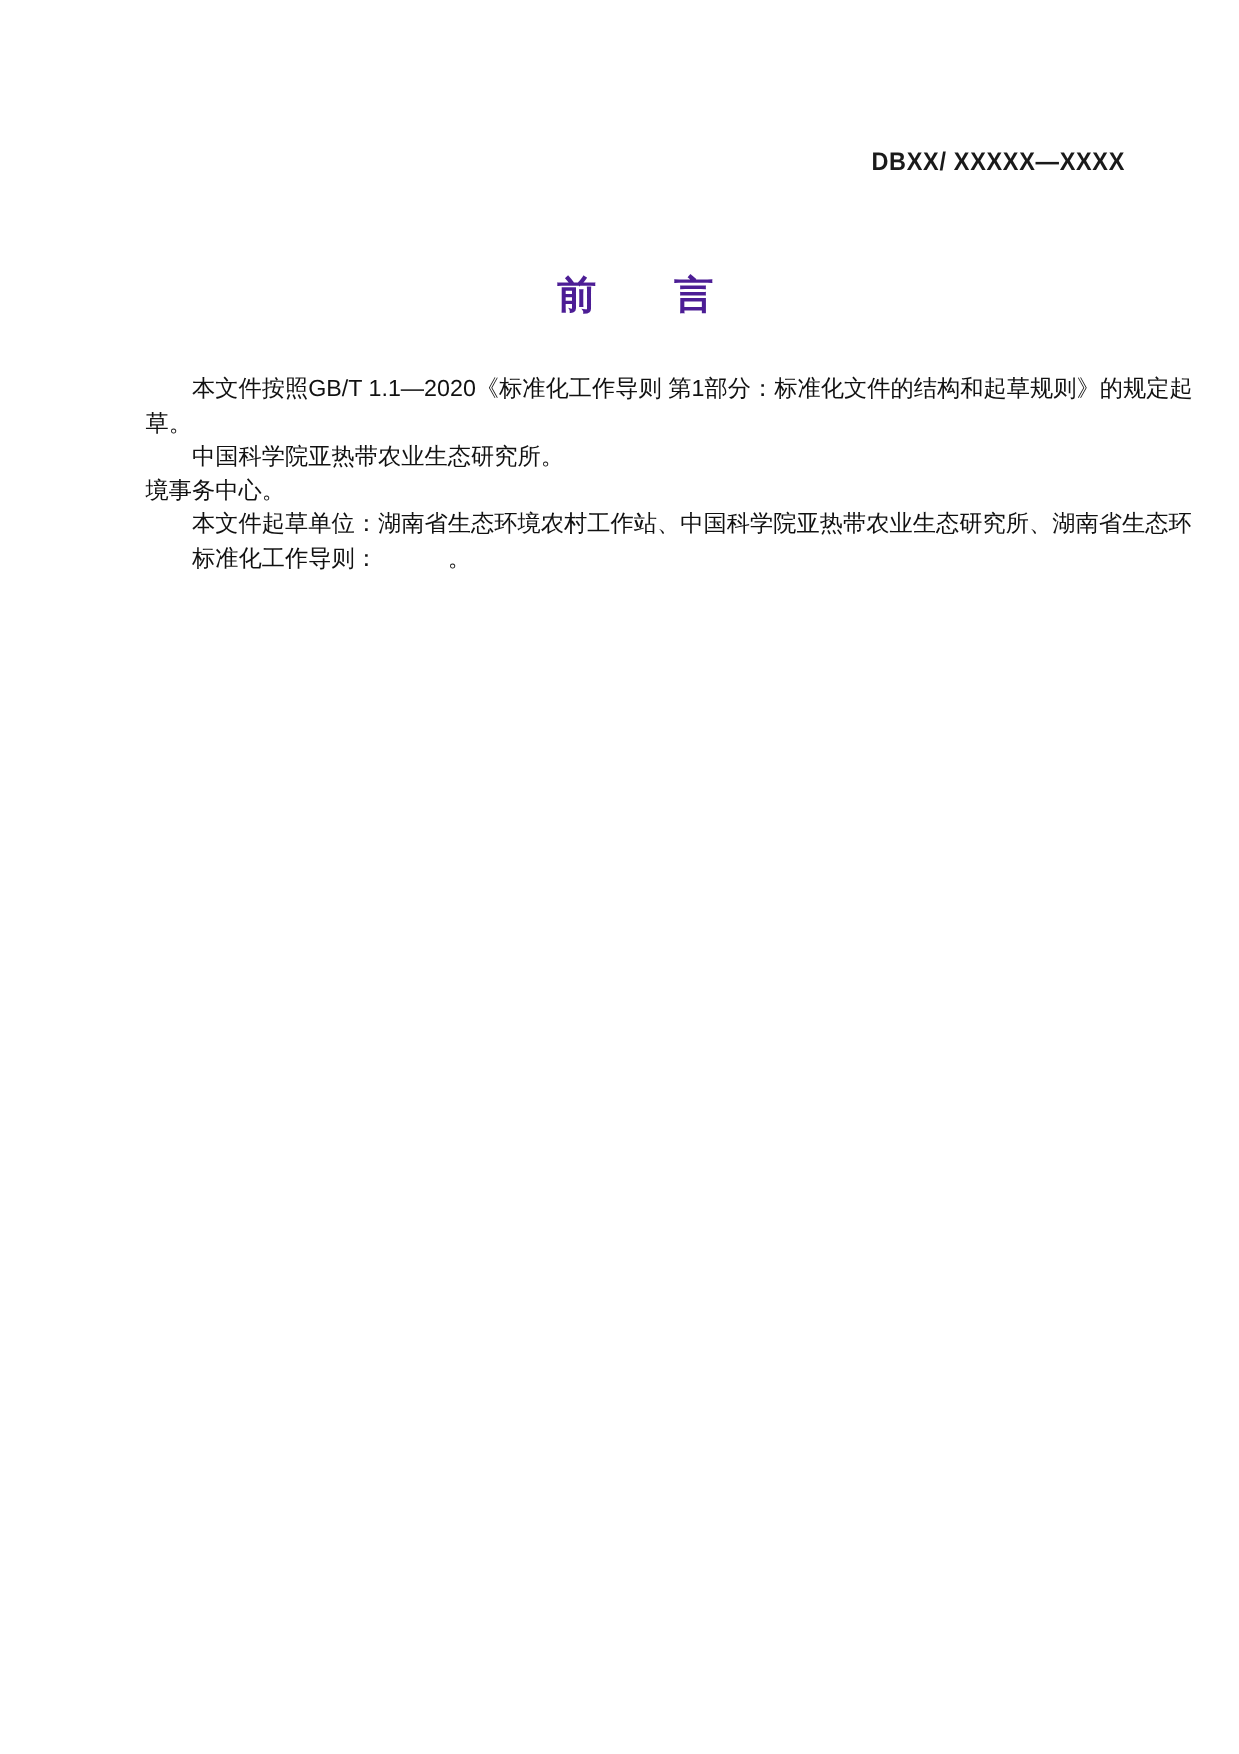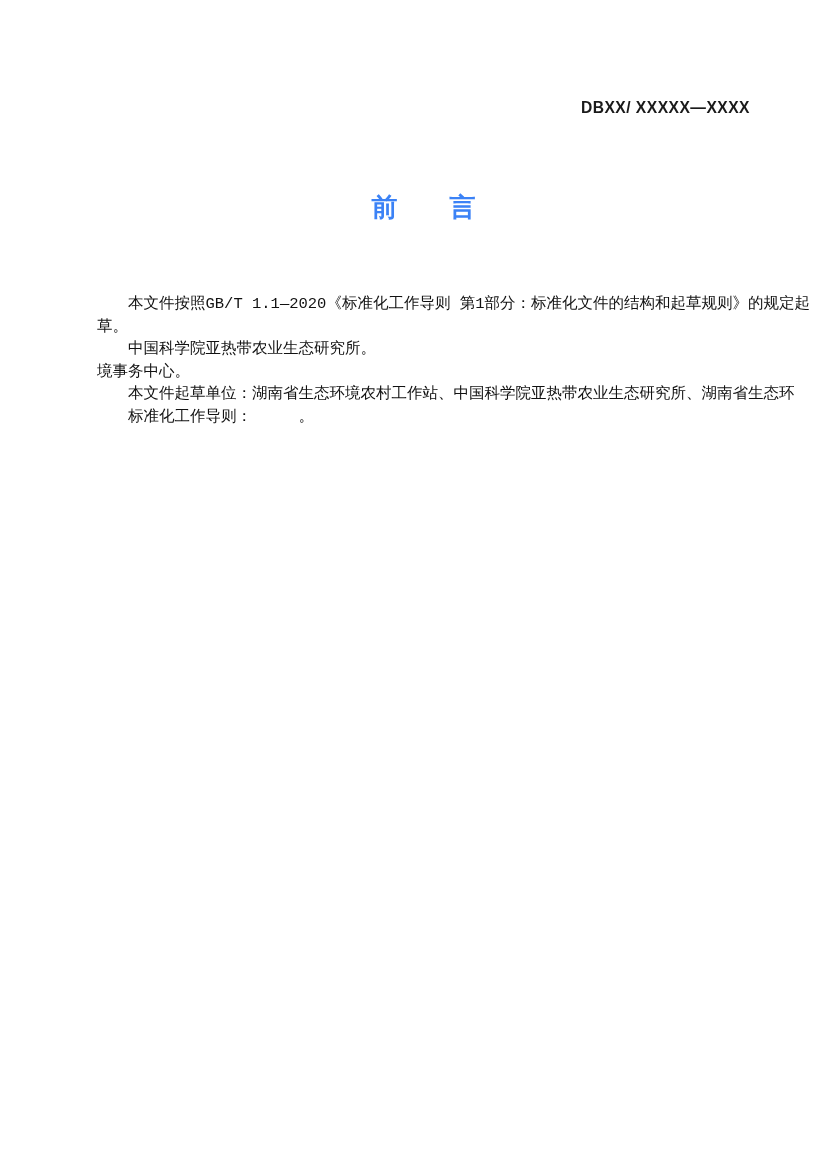--- a/index.html
+++ b/index.html
@@ -25,34 +25,33 @@
     text-align: right;
     font-family: "Liberation Sans", "DejaVu Sans", sans-serif;
     font-weight: 700;
     font-size: 17px;
     letter-spacing: 0.5px;
     color: #1a1a1a;
     transform: scaleX(0.92);
     transform-origin: right center;
   }
   .doc-title {
-    top: 190px;
+    top: 179px;
     text-align: center;
     font-family: "Liberation Sans", "DejaVu Sans", sans-serif;
     font-weight: 700;
     font-size: 26px;
-    color: #3b82f6;
+    color: #4c1d95;
   }
   .body-text {
     top: 249px;
-    font-family: Liberation Mono, monospace;
+    font-family: Liberation Sans, sans-serif;
     font-size: 15.5px;
     line-height: 22.5px;
     color: #111111;
-    margin-top: 44px;
   }
   .line {
     height: 22.5px;
     white-space: nowrap;
   }
   .line.indent {
     text-indent: 31px;
   }
   .page-number {
     position: absolute;

